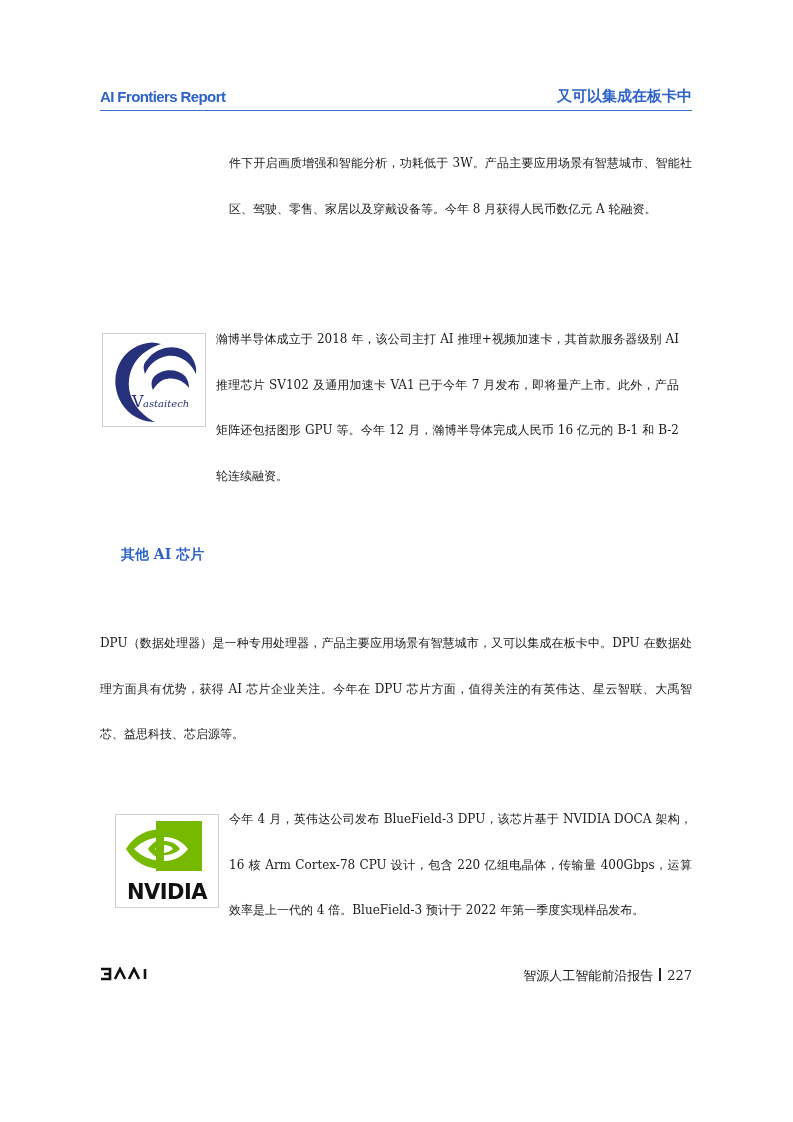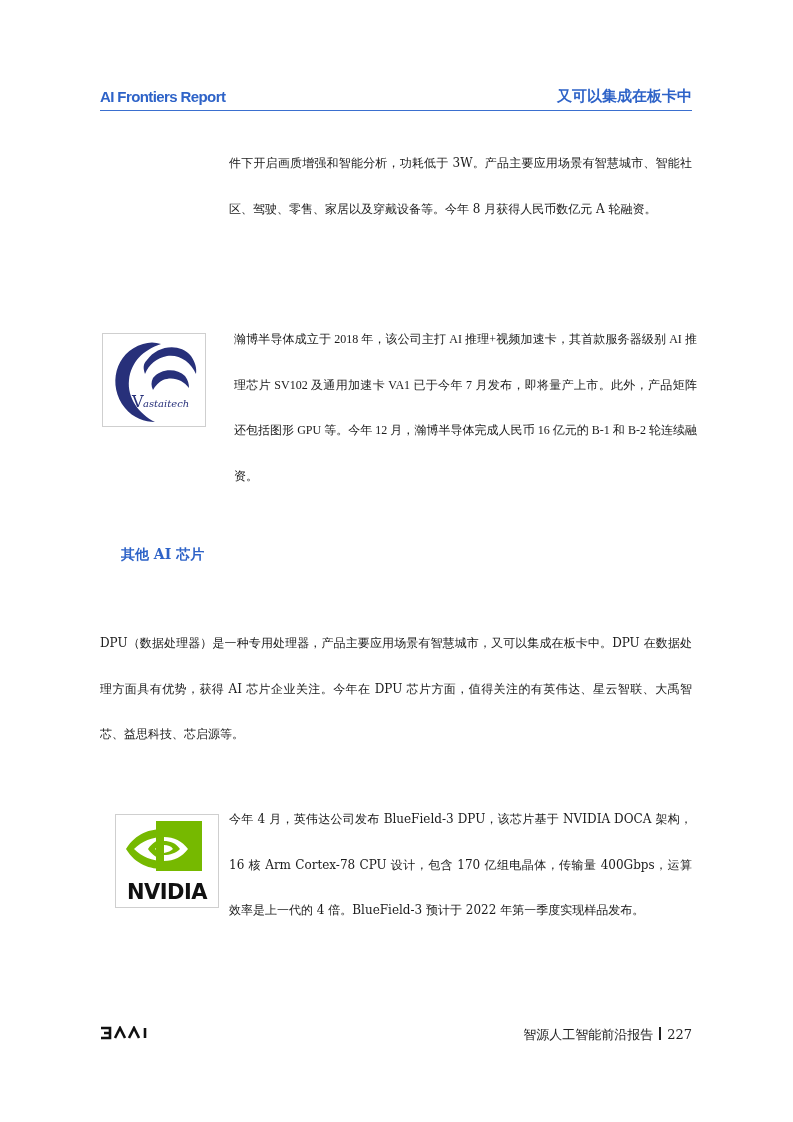--- a/index.html
+++ b/index.html
@@ -45,21 +45,21 @@
     }
     .para {
       position: absolute;
       font-size: 12px;
       line-height: 45.5px;
       text-align: justify;
       text-align-last: left;
       color: #1a1a1a;
     }
     .para-1 { left: 229px; top: 141px; width: 463px; }
-    .para-2 { left: 234px; top: 317px; width: 463px; font-family: Liberation Serif, serif; }
+    .para-2 { left: 216px; top: 317px; width: 463px; }
     .para-3 { left: 100px; top: 621px; width: 592px; }
     .para-4 { left: 229px; top: 797px; width: 463px; }
 
     .section-heading {
       position: absolute;
       left: 101px;
       top: 546px;
       font-size: 14px;
       font-weight: bold;
       color: #2e63c8;
@@ -73,21 +73,21 @@
       background: #fff;
       box-sizing: border-box;
       overflow: hidden;
     }
     .logo-vastai { left: 102px; top: 333px; }
     .logo-nvidia { left: 115px; top: 814px; }
 
     .footer {
       position: absolute;
       left: 100px;
-      top: 1024px;
+      top: 965px;
       width: 592px;
       height: 22px;
     }
     .footer-logo {
       position: absolute;
       left: 0;
       top: 2px;
       font-family: "DejaVu Sans", sans-serif;
       font-weight: bold;
       font-size: 14px;
@@ -140,21 +140,21 @@
 <div class="logo-box logo-nvidia">
   <svg width="102" height="92" viewBox="0 0 102 92" xmlns="http://www.w3.org/2000/svg">
     <rect x="40" y="6" width="46" height="50" fill="#76b900"></rect>
     <path d="M10 34 C20 18 34 14 48 14 L48 22 C36 22 26 26 18 34 C26 42 36 46 48 46 L48 54 C34 54 20 50 10 34 Z" fill="#76b900"></path>
     <path d="M48 24 C42 24 36 28 32 34 C36 40 42 44 48 44 L48 38 C44 38 41 36 39 34 C41 31 44 30 48 30 Z" fill="#76b900"></path>
     <path d="M48 14 L48 22 C58 22 66 26 72 34 C66 42 58 46 48 46 L48 40 C54 40 60 38 64 34 C60 28 54 26 48 26 L48 30 C52 30 55 31 57 34 C55 36 52 37 48 38" fill="#ffffff"></path>
     <text x="51" y="84" text-anchor="middle" font-family="DejaVu Sans, sans-serif" font-weight="bold" font-size="21" fill="#111" letter-spacing="-0.5">NVIDIA</text>
   </svg>
 </div>
 
-<div class="para para-4">今年 4 月，英伟达公司发布 BlueField-3 DPU，该芯片基于 NVIDIA DOCA 架构，16 核 Arm Cortex-78 CPU 设计，包含 170 亿组电晶体，传输量 400Gbps，运算效率是上一代的 4 倍。BlueField-3 预计于 2022 年第一季度实现样品发布。</div>
+<div class="para para-4">今年 4 月，英伟达公司发布 BlueField-3 DPU，该芯片基于 NVIDIA DOCA 架构，16 核 Arm Cortex-78 CPU 设计，包含 220 亿组电晶体，传输量 400Gbps，运算效率是上一代的 4 倍。BlueField-3 预计于 2022 年第一季度实现样品发布。</div>
 
 <div class="footer">
   <span class="footer-logo">
     <svg width="52" height="14" viewBox="0 0 52 14" xmlns="http://www.w3.org/2000/svg">
       <path d="M1 2 H10 V7 H4 M10 7 V12 H1" stroke="#111" stroke-width="2.6" fill="none"></path>
       <path d="M15 12 L20 2 L25 12" stroke="#111" stroke-width="2.6" fill="none"></path>
       <path d="M29 12 L34 2 L39 12" stroke="#111" stroke-width="2.6" fill="none"></path>
       <path d="M45 2 V12" stroke="#111" stroke-width="2.6"></path>
     </svg>
   </span>

